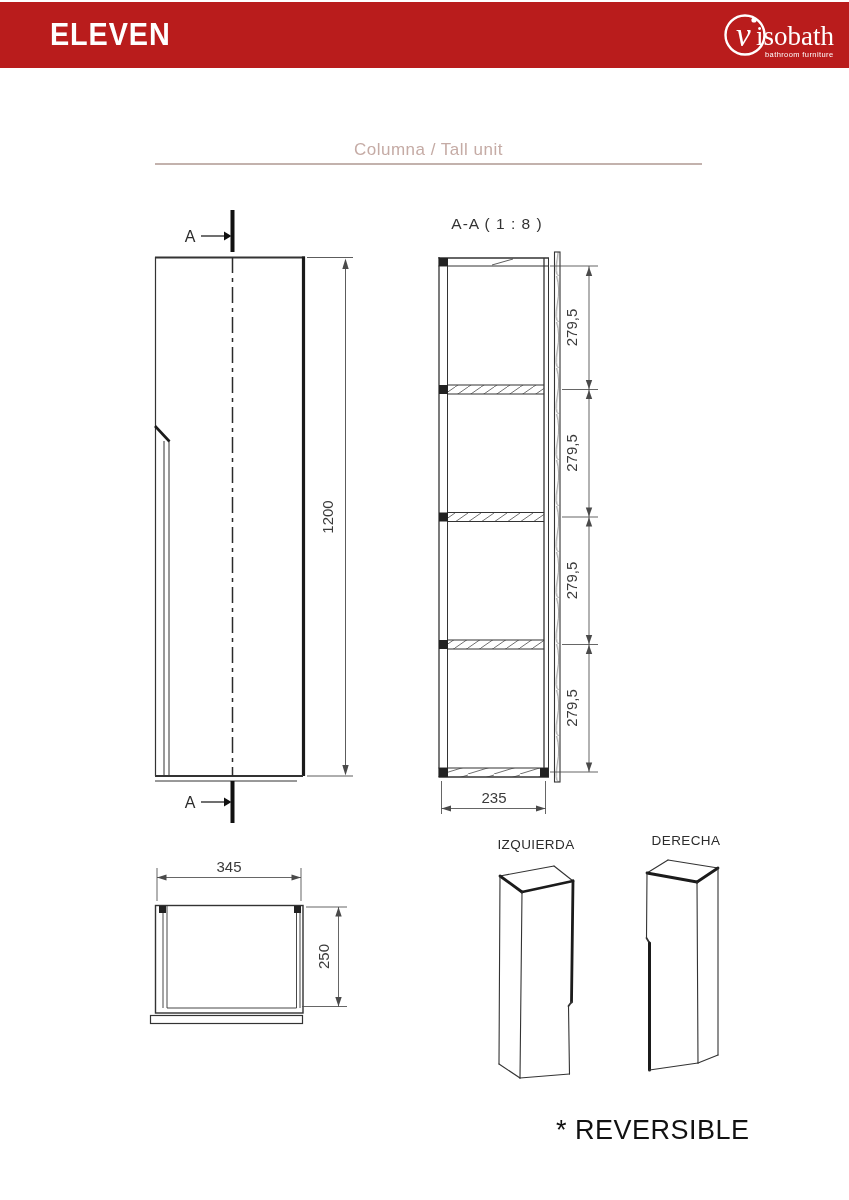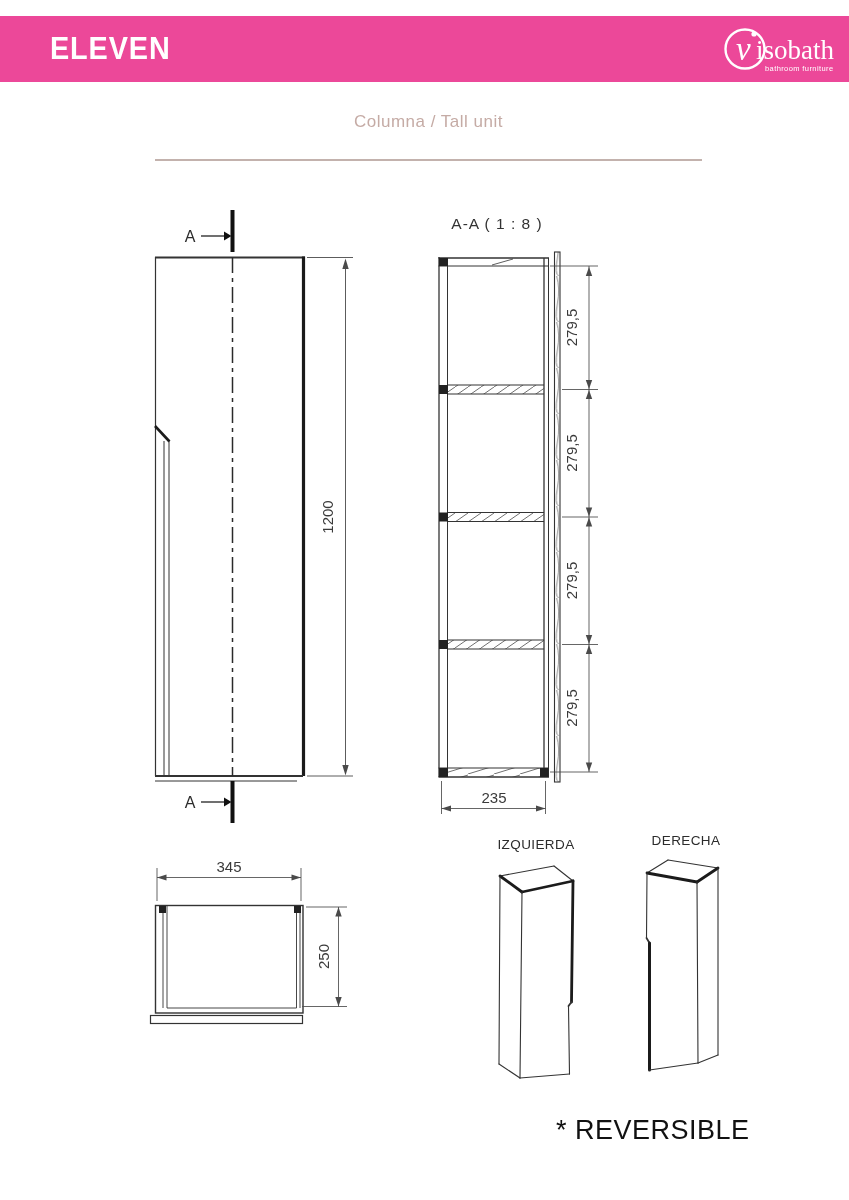--- a/index.html
+++ b/index.html
@@ -1,26 +1,26 @@
 <!DOCTYPE html>
 <html><head>
 <meta charset="utf-8">
 <style>
   html,body{margin:0;padding:0;background:#ffffff;}
   .page{position:relative;width:849px;height:1200px;background:#ffffff;overflow:hidden;
         font-family:"Liberation Sans",sans-serif;}
   
-  .header{position:absolute;left:0;top:16px;width:849px;height:66px;background:#ec4899;}
+  .header{position:absolute;left:0;top:2px;width:849px;height:66px;background:#b91c1c;}
   .product-name{position:absolute;left:50px;top:14px;color:#ffffff;font-size:32px;
                 font-weight:800;letter-spacing:1px;transform:scaleX(.9);transform-origin:left center;
                 font-family:"Liberation Sans",sans-serif;}
   .logo{position:absolute;right:6px;top:3px;}
   
-  .section-title{position:absolute;left:155px;top:112px;width:547px;text-align:center;
-                 color:#c5aba5;font-size:17px;letter-spacing:.5px;padding-bottom:27px;
+  .section-title{position:absolute;left:155px;top:140px;width:547px;text-align:center;
+                 color:#c5aba5;font-size:17px;letter-spacing:.5px;padding-bottom:3px;
                  border-bottom:2px solid #c3b2ad;}
   
   .drawing{position:absolute;left:0;top:0;}
   .dim-text{font-family:"Liberation Sans",sans-serif;font-size:15px;fill:#3a3a3a;}
   .label-text{font-family:"Liberation Sans",sans-serif;font-size:13.5px;fill:#2c2c2c;letter-spacing:.4px;}
   .cut-text{font-family:"Liberation Sans",sans-serif;font-size:16px;fill:#2c2c2c;}
   .view-label{font-family:"Liberation Sans",sans-serif;font-size:15.5px;fill:#333333;letter-spacing:1px;}
   .note-text{font-family:"Liberation Sans",sans-serif;font-size:27px;fill:#111111;letter-spacing:.5px;}
 </style>
 </head>

